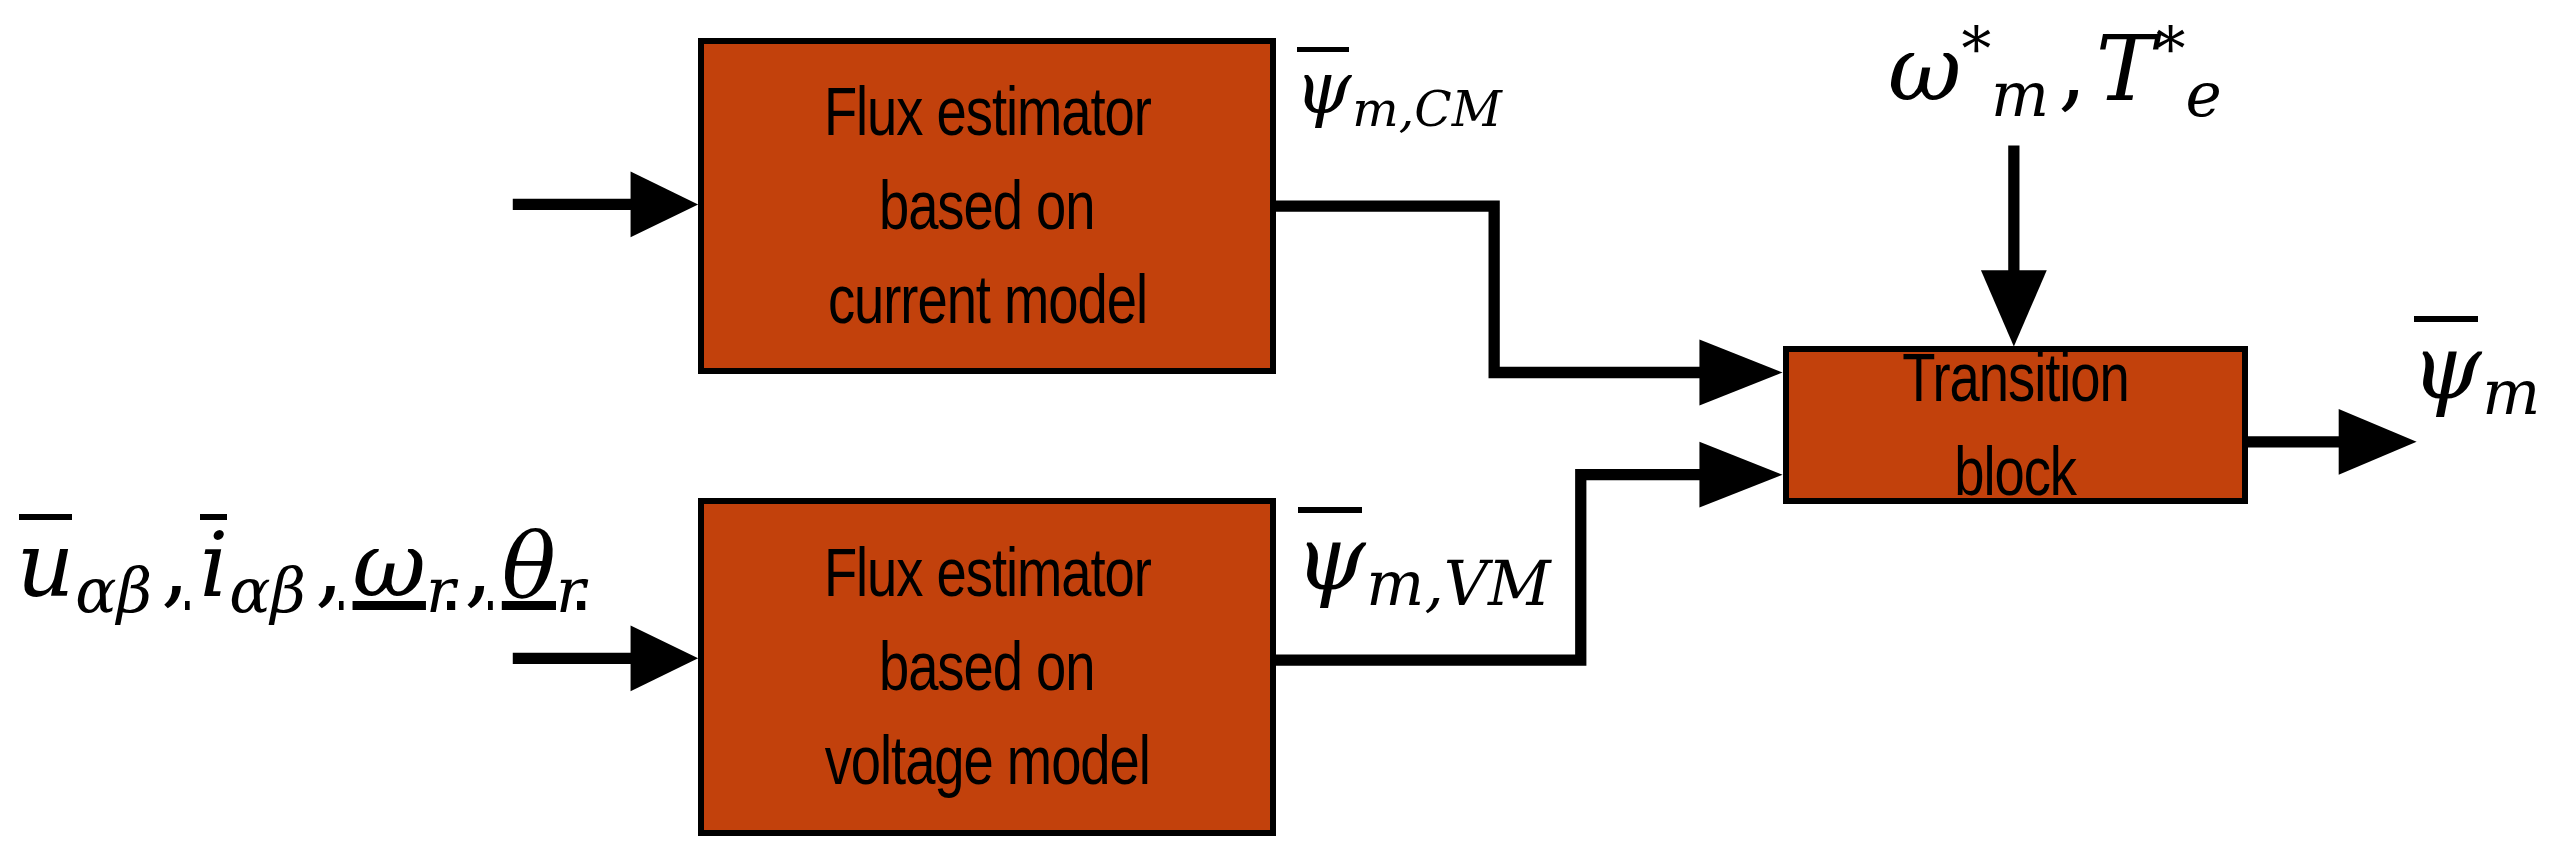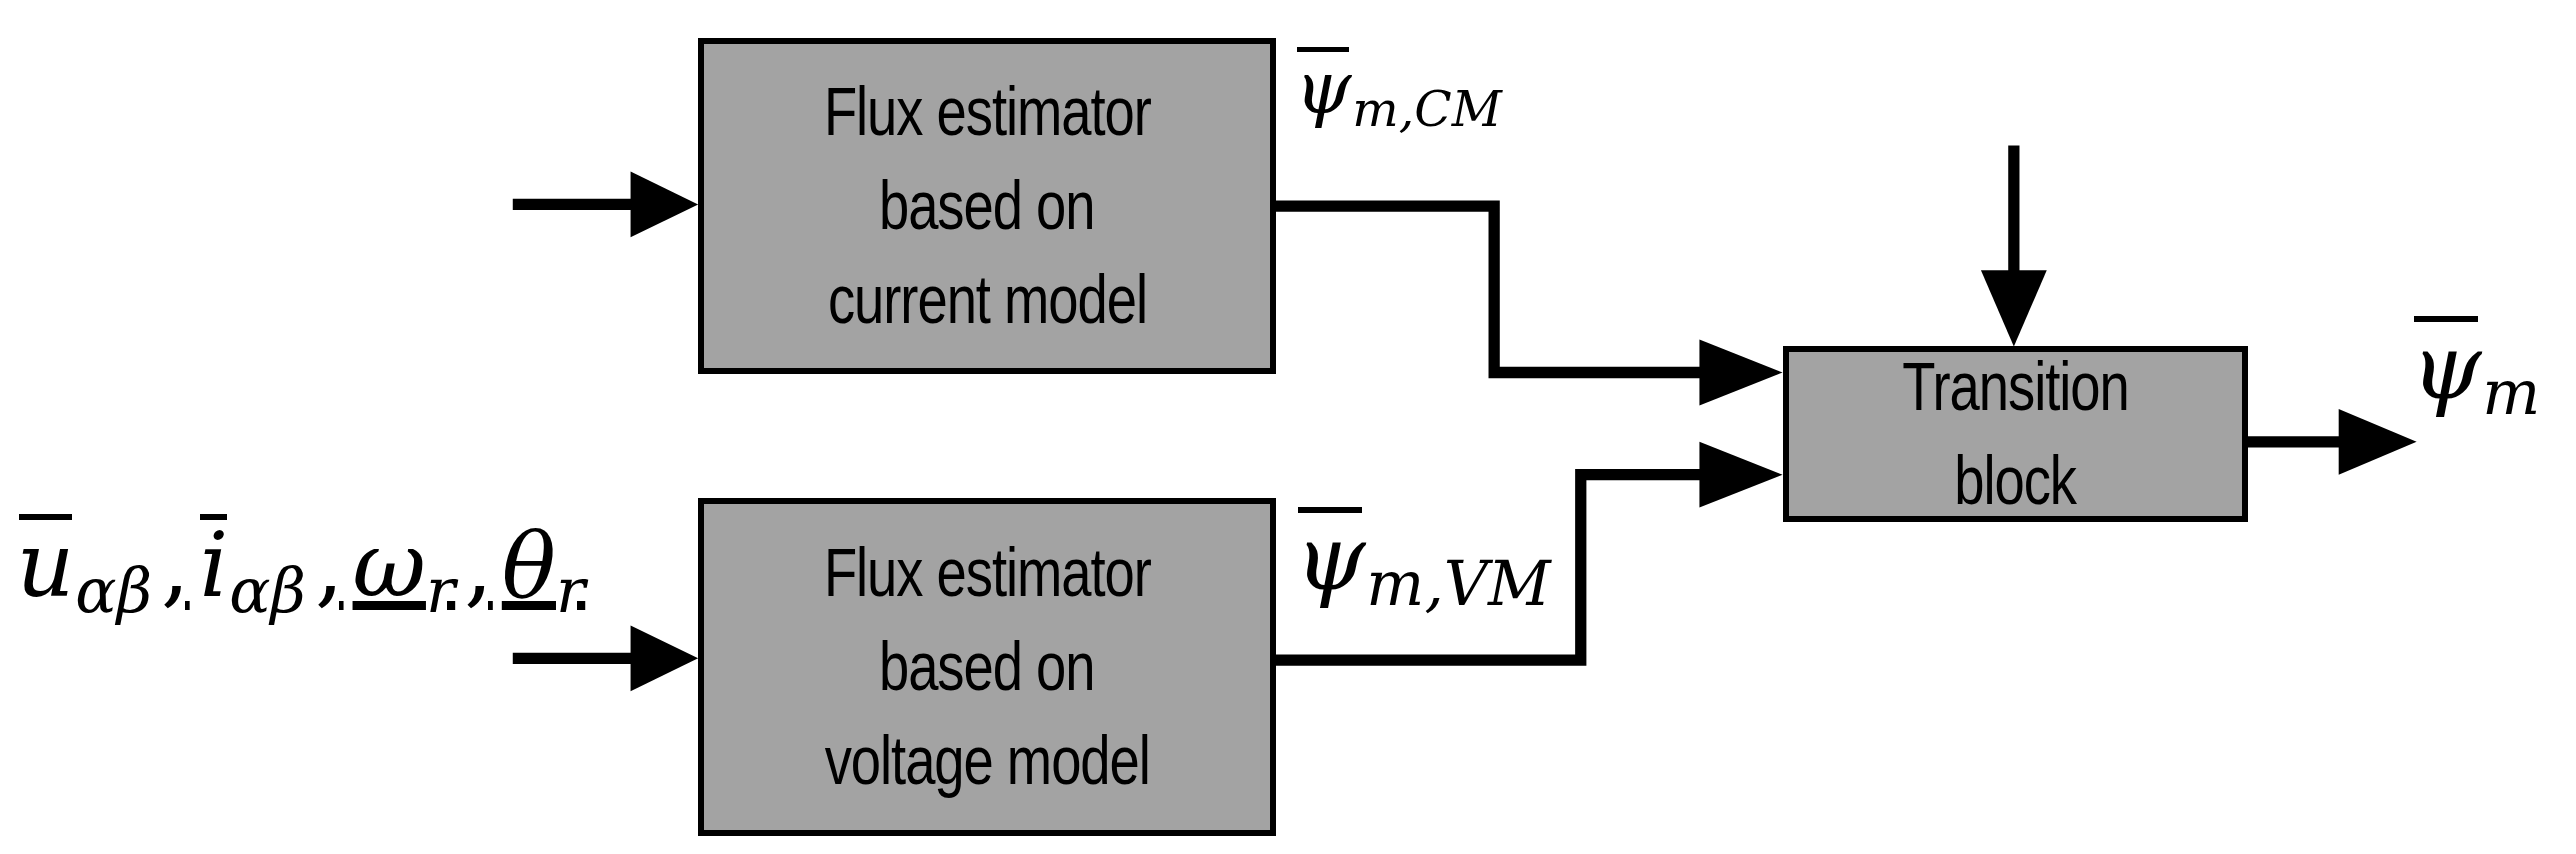--- a/index.html
+++ b/index.html
@@ -25,42 +25,42 @@
     width: 2576px;
     height: 855px;
     display: block;
   }
 
   
   .block {
     position: absolute;
     box-sizing: border-box;
     border: 6px solid #000000;
-    background: #a3a3a3;
+    background: #c2410c;
     display: flex;
     flex-direction: column;
     align-items: center;
     justify-content: center;
     font-family: "Liberation Sans", sans-serif;
     color: #000000;
     z-index: 3;
   }
   .block .line {
     display: block;
     font-size: 68px;
     line-height: 1.38;
     letter-spacing: -1.3px;
     white-space: nowrap;
     transform: scaleX(0.80);
     transform-origin: center center;
   }
 
   #block-current-model { left: 698px;  top: 38px;  width: 578px; height: 336px; }
   #block-voltage-model { left: 698px;  top: 498px; width: 578px; height: 338px; }
-  #block-transition    { left: 1783px; top: 346px; width: 465px; height: 176px; }
+  #block-transition    { left: 1783px; top: 346px; width: 465px; height: 158px; }
 
   
   .mathlabel {
     position: absolute;
     font-family: "DejaVu Serif", "Liberation Serif", serif;
     font-style: italic;
     color: #000000;
     white-space: nowrap;
     z-index: 4;
     line-height: 1;
@@ -155,19 +155,22 @@
   </div>
 
   <div id="label-psi-cm" class="mathlabel">
     <span class="v"><span class="bar"></span><span>ψ</span></span><sub>m,CM</sub>
   </div>
 
   <div id="label-psi-vm" class="mathlabel">
     <span class="v"><span class="bar"></span><span>ψ</span></span><sub>m,VM</sub>
   </div>
 
+  <div id="label-ref-inputs" class="mathlabel">
+    <span>ω</span><sup>*</sup><sub>m</sub><span class="sep">,</span><span>T</span><sup>*</sup><sub>e</sub>
+  </div>
 
   <div id="label-psi-out" class="mathlabel">
     <span class="v"><span class="bar"></span><span>ψ</span></span><sub>m</sub>
   </div>
 
 </div>
 
 
 </body></html>

